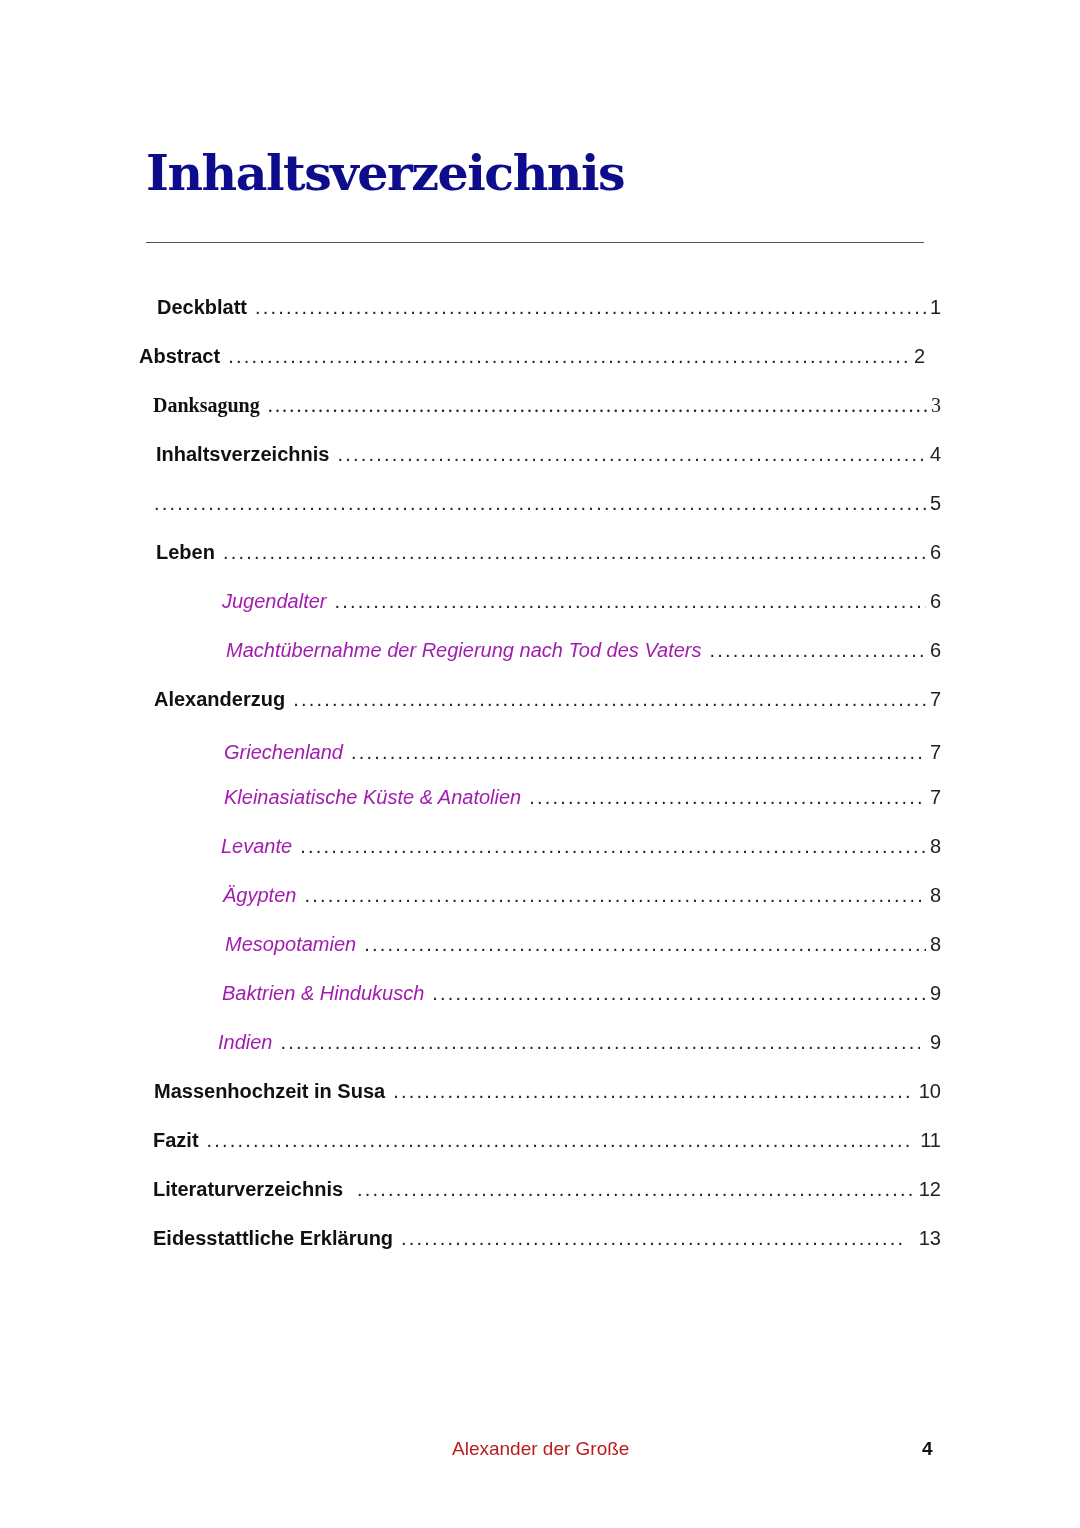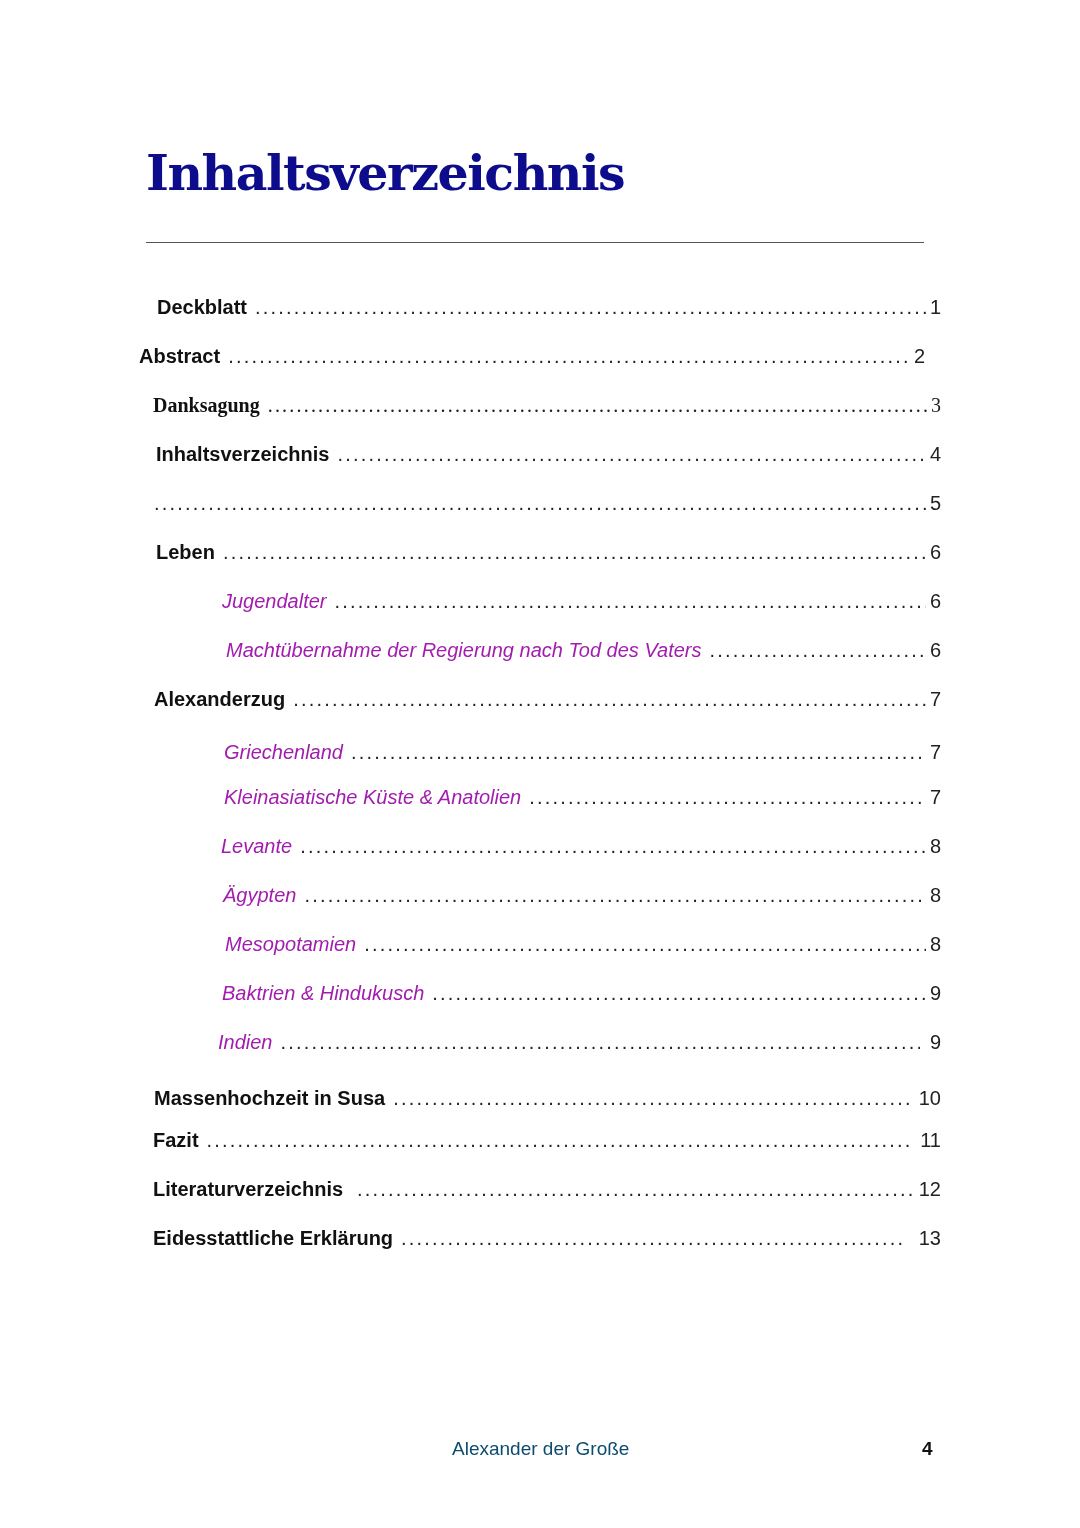--- a/index.html
+++ b/index.html
@@ -7,21 +7,21 @@
     .title { position: absolute; left: 146px; top: 138px; margin: 0; font-family: "DejaVu Serif", serif; font-weight: bold; font-size: 49px; color: #0c0c8c; letter-spacing: -1.5px; line-height: 70px; }
     .rule { position: absolute; left: 146px; top: 242px; width: 778px; height: 0; border-top: 1.5px solid #555; }
     .toc { position: absolute; left: 0; top: 0; width: 1080px; }
     .row { position: absolute; display: flex; align-items: baseline; height: 30px; font-size: 20px; white-space: nowrap; margin-left: 7px; }
     .row .lbl { flex: 0 0 auto; padding-right: 8px; }
     .row.main .lbl { font-weight: bold; }
     .row.sub .lbl { font-style: italic; font-weight: normal; color: #a21caf; }
     .row .dots { flex: 1 1 auto; overflow: hidden; color: #222; letter-spacing: 2.2px; font-size: 20px; }
     .row .dots::before { content: "................................................................................................................................................................"; }
     .row .pg { flex: 0 0 auto; padding-left: 4px; text-align: right; color: #222; }
-    .footer-title { position: absolute; left: 452px; top: 1438px; font-size: 19px; color: #0c4a6e; }
+    .footer-title { position: absolute; left: 452px; top: 1438px; font-size: 19px; color: #b91c1c; }
     .footer-page { position: absolute; left: 922px; top: 1438px; font-size: 19px; font-weight: bold; color: #111; }
   </style>
 </head>
 <body>
 
 <h1 class="title">Inhaltsverzeichnis</h1>
 <div class="rule"></div>
 
 <div class="toc">
   <div class="row main" style="left:150px; top:296px; width:784px;">
@@ -96,21 +96,21 @@
   <div class="row sub" style="left:215px; top:982px; width:719px;">
     <span class="lbl">Baktrien &amp; Hindukusch</span>
       <span class="dots"></span>
       <span class="pg">9</span>
   </div>
   <div class="row sub" style="left:211px; top:1031px; width:723px;">
     <span class="lbl">Indien</span>
       <span class="dots"></span>
       <span class="pg" style="padding-left:10px;">9</span>
   </div>
-  <div class="row main" style="left:147px; top:1080px; width:787px;align-items:flex-end;">
+  <div class="row main" style="left:147px; top:1080px; width:787px;">
     <span class="lbl">Massenhochzeit in Susa</span>
       <span class="dots"></span>
       <span class="pg" style="padding-left:6px;">10</span>
   </div>
   <div class="row main" style="left:146px; top:1129px; width:788px;">
     <span class="lbl">Fazit</span>
       <span class="dots"></span>
       <span class="pg" style="padding-left:6px;">11</span>
   </div>
   <div class="row main" style="left:146px; top:1178px; width:788px;">

